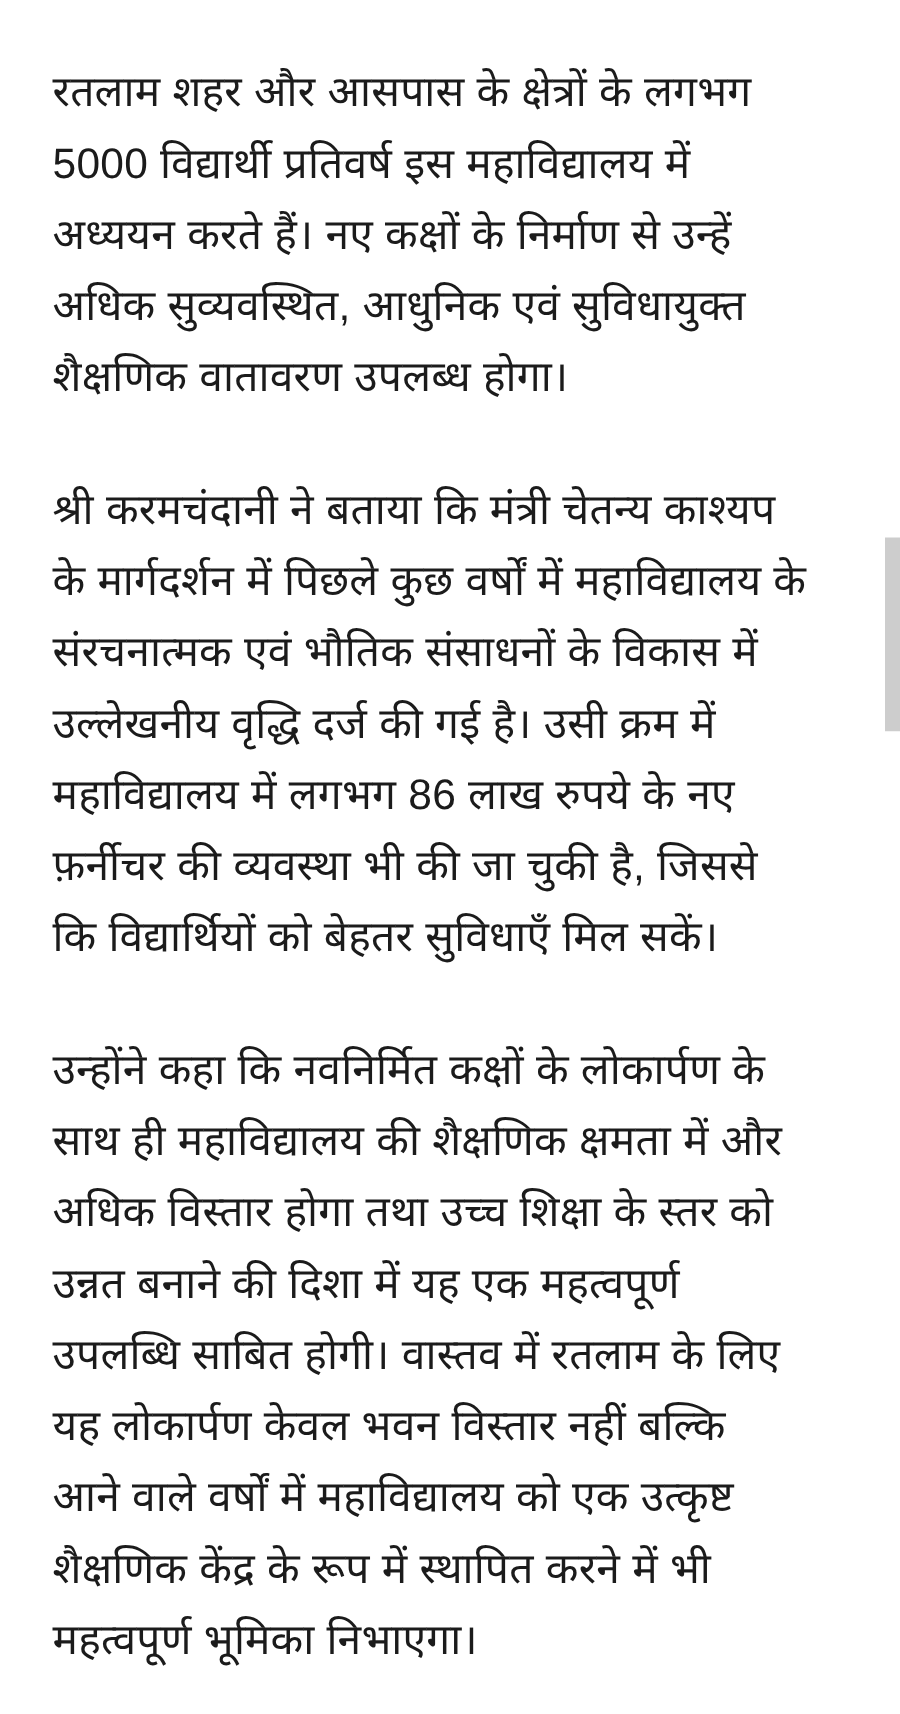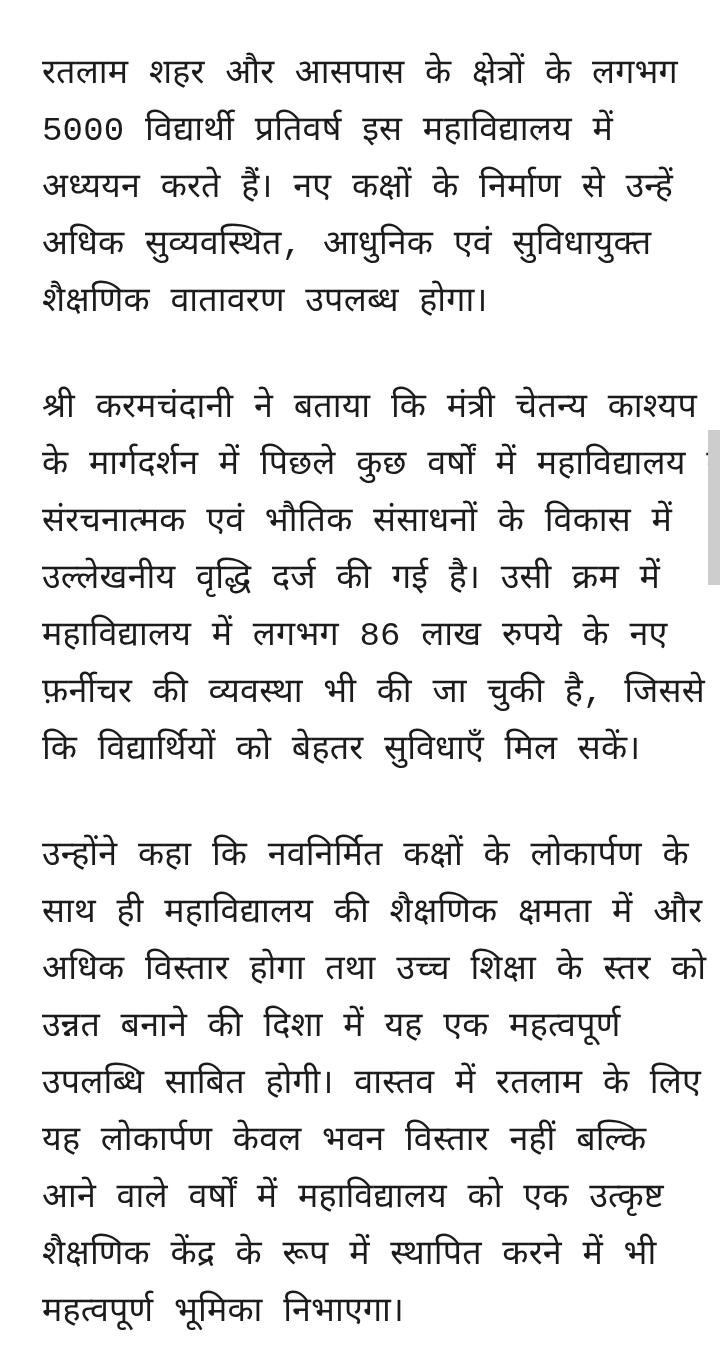--- a/index.html
+++ b/index.html
@@ -14,21 +14,21 @@
     width: 720px;
     height: 1371px;
     background: var(--bg);
     overflow: hidden;
   }
   .page {
     position: relative;
     width: 720px;
     height: 1136px;
     background: var(--bg);
-    font-family: Liberation Mono, monospace;
+    font-family: Liberation Sans, sans-serif;
   }
   .content {
     position: absolute;
     top: 0;
     left: 0;
     width: 700px;
     padding: 46px 24px 0 42px;
   }
   p.para {
     margin: 0 0 49px 0;

